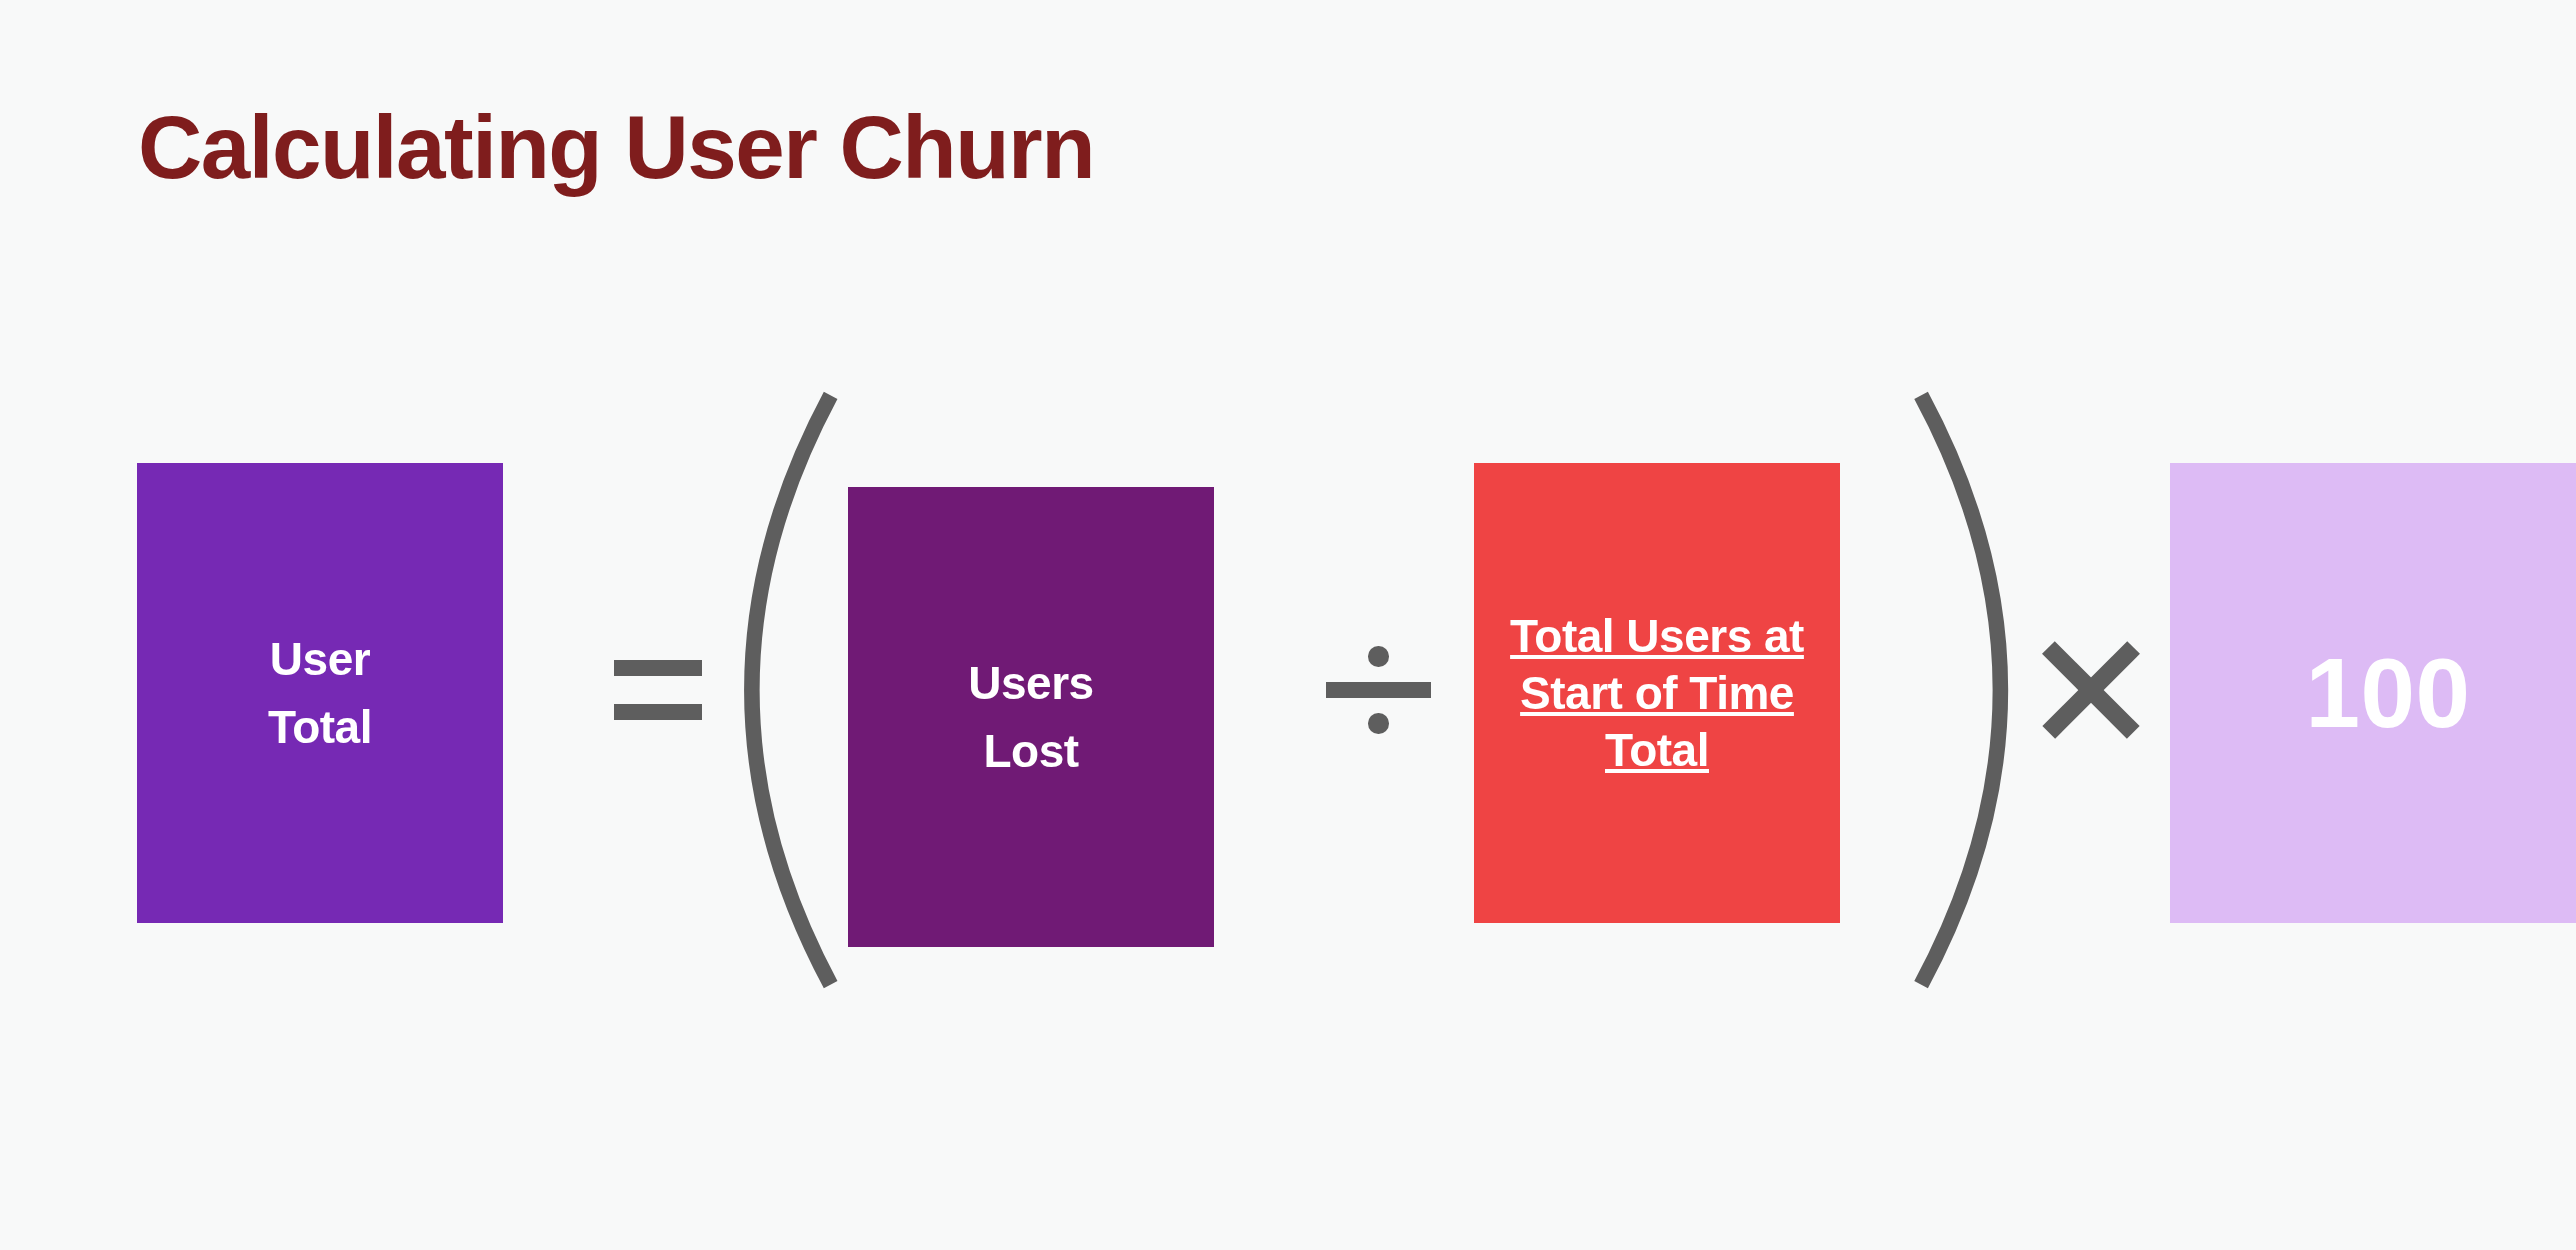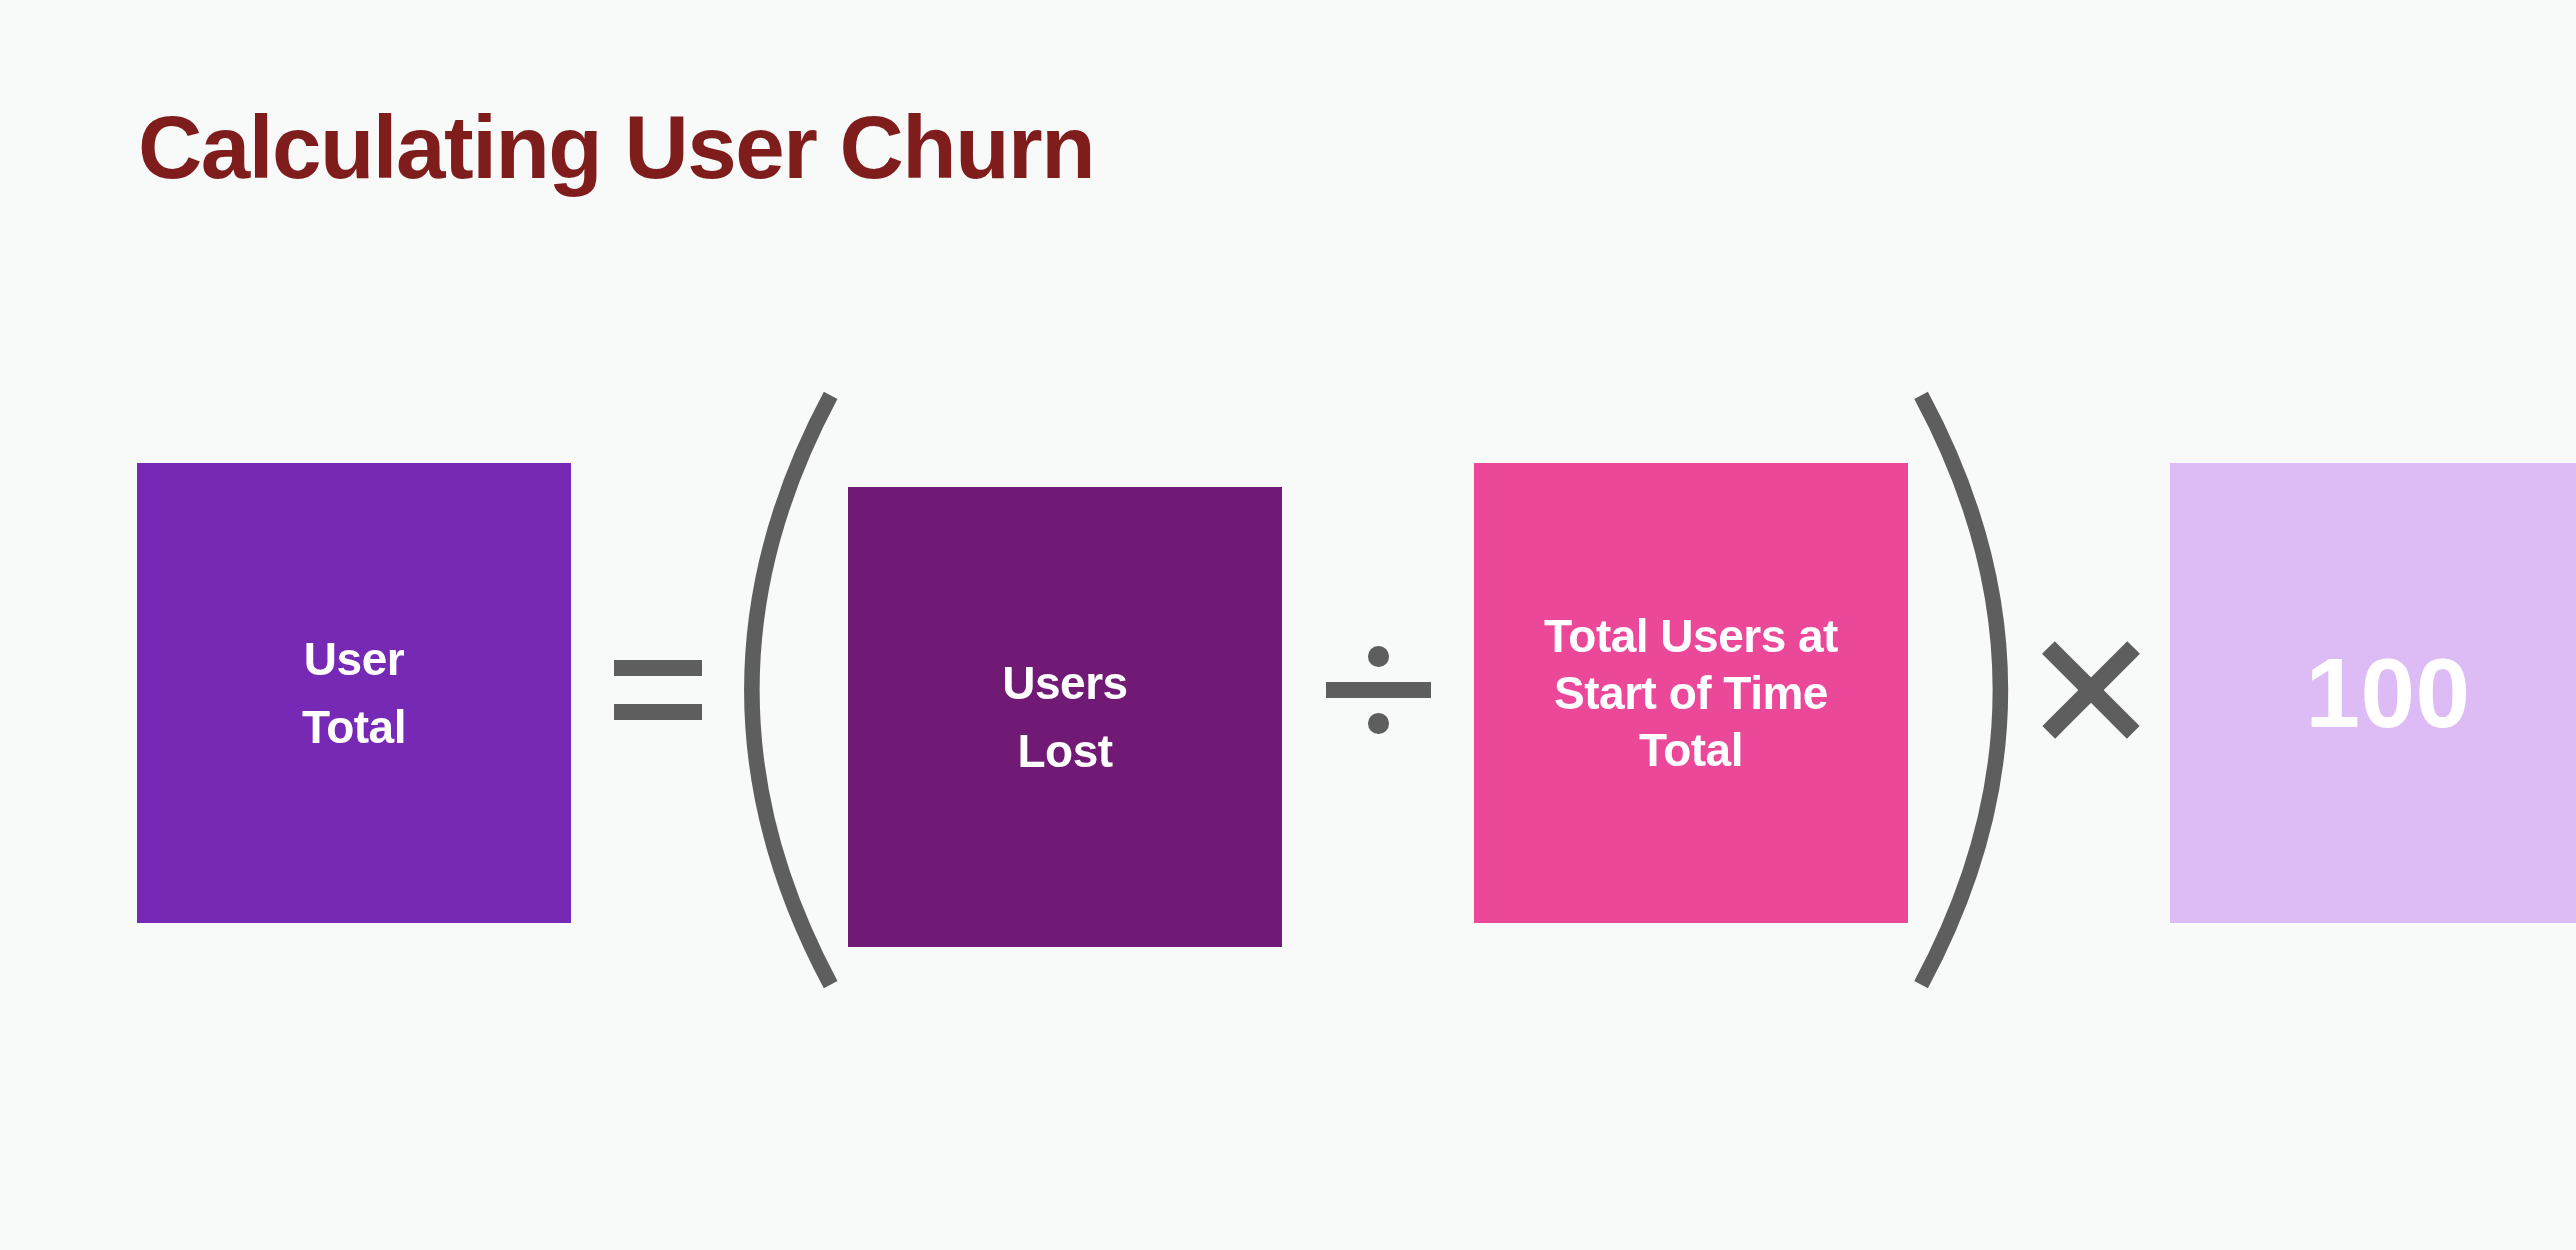--- a/index.html
+++ b/index.html
@@ -18,21 +18,21 @@
     font-size: 89px;
     line-height: 1;
     font-weight: bold;
     letter-spacing: -1.5px;
     color: #0C0C0C;
     white-space: nowrap;
   }
   .box {
     position: absolute;
     top: 463px;
-    width: 434px;
+    width: 366px;
     height: 460px;
     display: flex;
     flex-direction: column;
     align-items: center;
     justify-content: center;
     text-align: center;
     color: #FFFFFF;
     font-weight: bold;
   }
   .box .line {
@@ -147,21 +147,21 @@
       <span class="line">Users</span>
       <span class="line">Lost</span>
     </div>
 
     <div class="divide" aria-label="÷">
       <div class="dot top" style="background-color: rgb(94, 94, 94);"></div>
       <div class="dbar" style="background-color: rgb(94, 94, 94);"></div>
       <div class="dot bottom" style="background-color: rgb(94, 94, 94);"></div>
     </div>
 
-    <div class="box dense box-denominator" style="background-color: #ec4899; color: rgb(255, 255, 255);">
+    <div class="box dense box-denominator" style="background-color: #ef4444; color: rgb(255, 255, 255); text-decoration: underline;">
       <span class="line">Total Users at</span>
       <span class="line">Start of Time</span>
       <span class="line">Total</span>
     </div>
 
     <svg class="paren paren-close" viewBox="0 0 380 1200" aria-label=")">
       <path d="M 29 28 Q 337 600 29 1172" style="stroke: rgb(94, 94, 94);"></path>
     </svg>
 
     <div class="times" aria-label="×">

